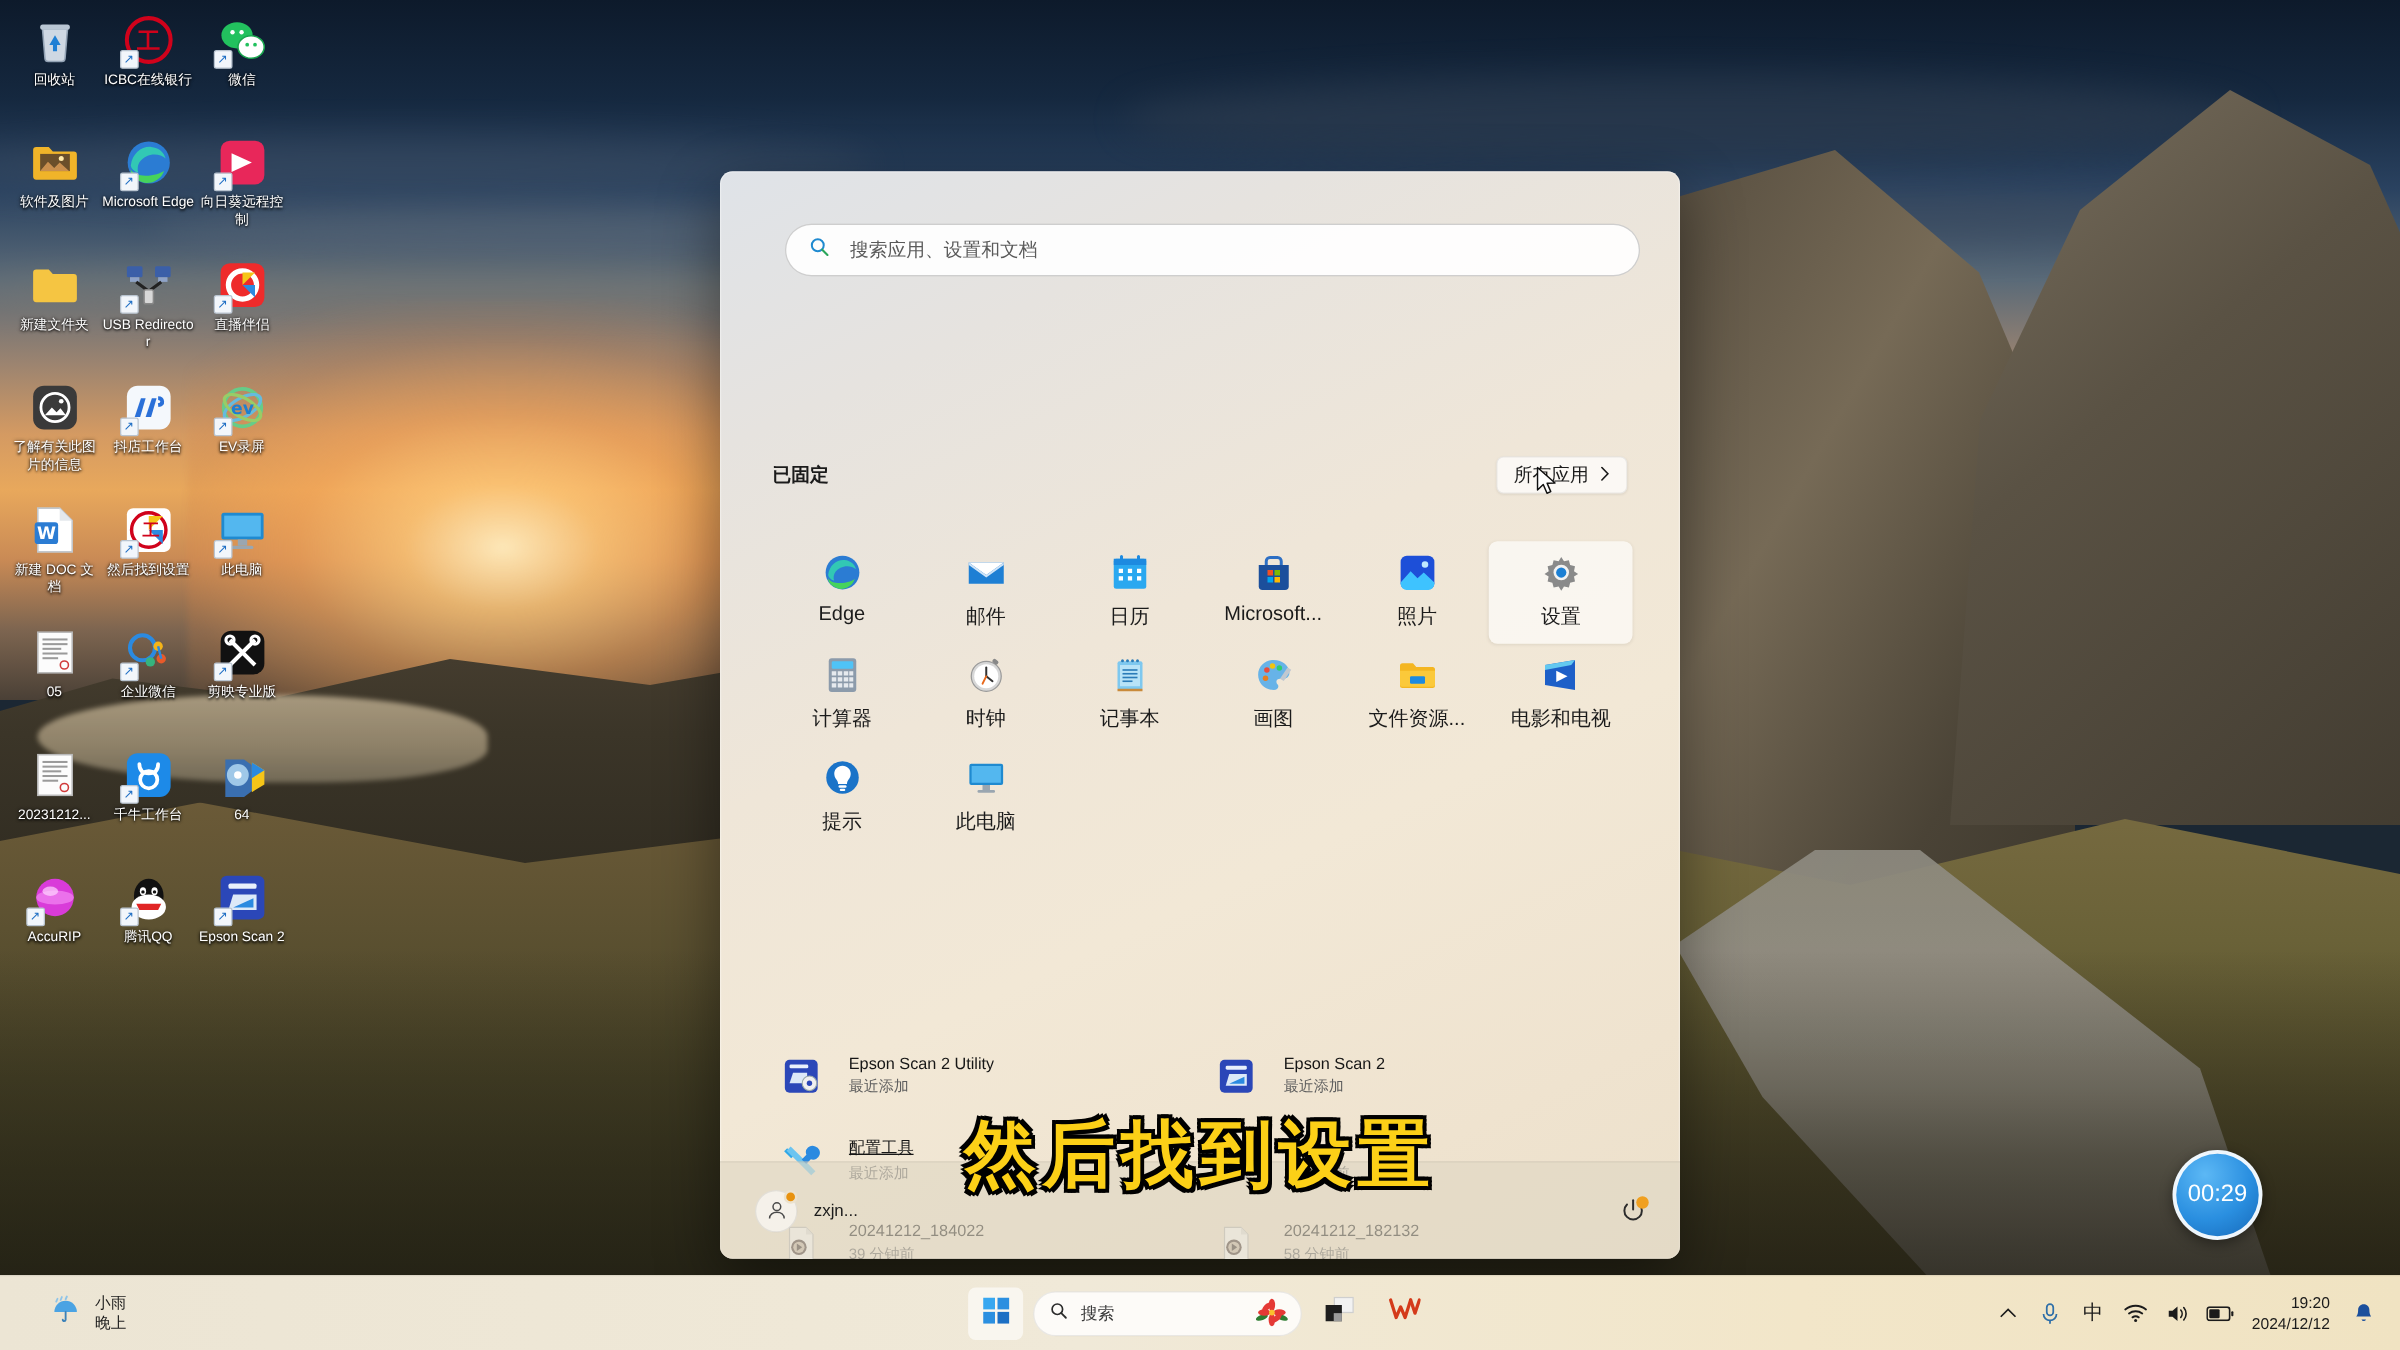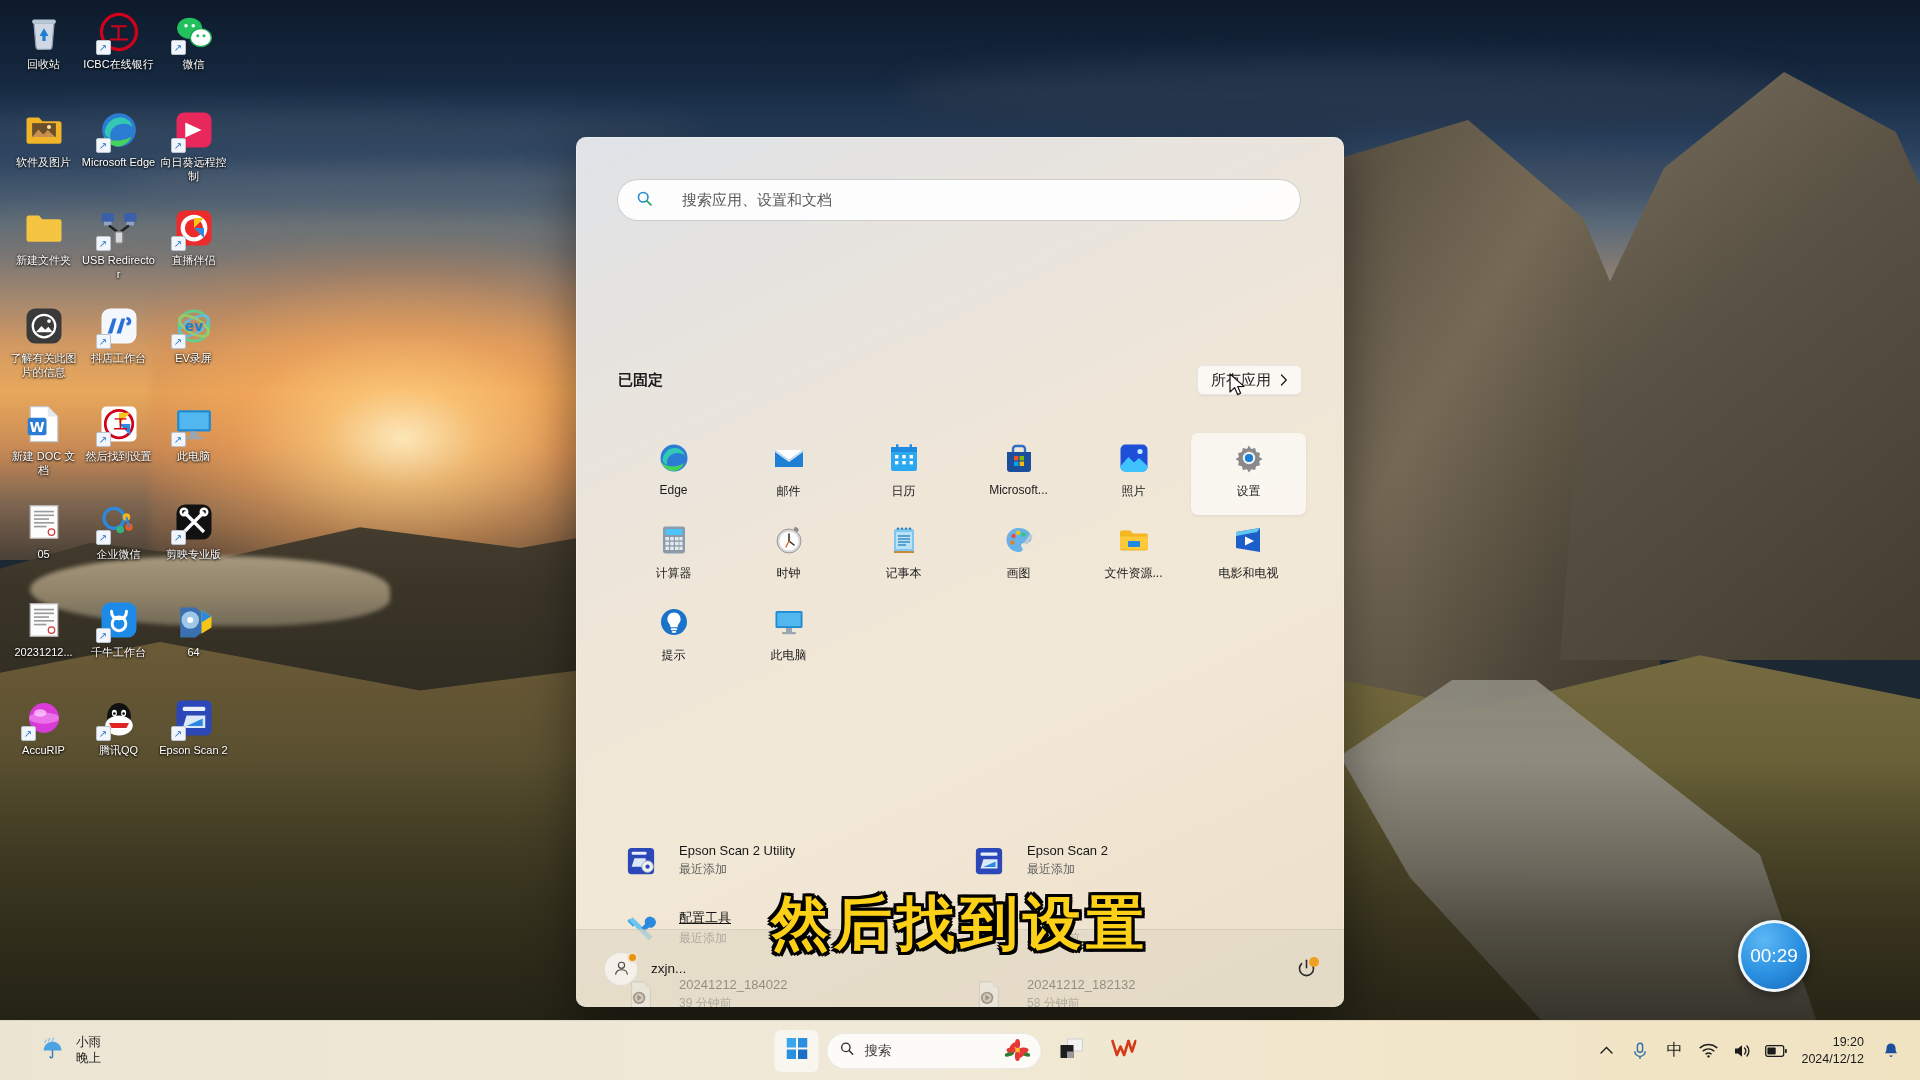--- a/index.html
+++ b/index.html
@@ -111,23 +111,23 @@
 
   
   #start-menu {
     position:absolute; left:576px; top:137px; width:768px; height:870px;
     border-radius:10px; overflow:hidden;
     background:linear-gradient(155deg,#dfe3e8 0%,#e6e3df 18%,#efe6d8 42%,#f2e8d6 62%,#efe3cf 85%,#ece0cb 100%);
     box-shadow:0 18px 50px rgba(0,0,0,.45),0 0 0 1px rgba(255,255,255,.35) inset;
   }
   #start-body { position:absolute; left:0; top:0; right:0; bottom:78px; }
   #search-box {
-    position:absolute; left:41px; top:42px; width:684px; height:42px;
+    position:absolute; left:52px; top:42px; width:684px; height:42px;
     background:rgba(255,255,255,.92); border:1px solid rgba(160,160,160,.5);
-    border-radius:21px; display:flex; align-items:center; padding:0 18px; gap:29px;
+    border-radius:21px; display:flex; align-items:center; padding:0 18px; gap:16px;
     cursor:text;
   }
   #search-box .ph { font-size:15px; color:#5a5a5a; }
 
   .sec-head {
     position:absolute; display:flex; align-items:center;
     justify-content:space-between; left:42px; width:684px;
   }
   .sec-title { font-size:15px; font-weight:bold; color:#1b1b1b; }
   .pillbtn {
@@ -142,21 +142,21 @@
     position:absolute; left:40px; top:296px; width:690px;
     display:grid; grid-template-columns:repeat(6,115px); grid-auto-rows:82px;
   }
   .ptile {
     display:flex; flex-direction:column; align-items:center;
     justify-content:flex-start; padding-top:9px;
     border-radius:7px; cursor:pointer; position:relative;
   }
   .ptile.hover { background:rgba(255,255,255,.62); box-shadow:0 1px 3px rgba(0,0,0,.08); }
   .ptile .pico { width:32px; height:32px; display:flex; align-items:center; justify-content:center; }
-  .ptile .plbl { margin-top:9px; font-size:12px; color:#1b1b1b; max-width:108px;
+  .ptile .plbl { margin-top:9px; font-size:16px; color:#1b1b1b; max-width:108px;
                  white-space:nowrap; overflow:hidden; text-overflow:ellipsis; text-align:center; }
 
   #rec-list {
     position:absolute; left:40px; top:690px; width:700px;
     display:grid; grid-template-columns:repeat(2,348px); grid-auto-rows:67px;
   }
   .ritem { display:flex; align-items:center; gap:23px; padding:0 10px;
            border-radius:6px; cursor:pointer; }
   .ritem .rico { width:30px; height:30px; flex:none; display:flex; align-items:center; justify-content:center; }
   .ritem .rtxt { display:flex; flex-direction:column; gap:3px; min-width:0; }

